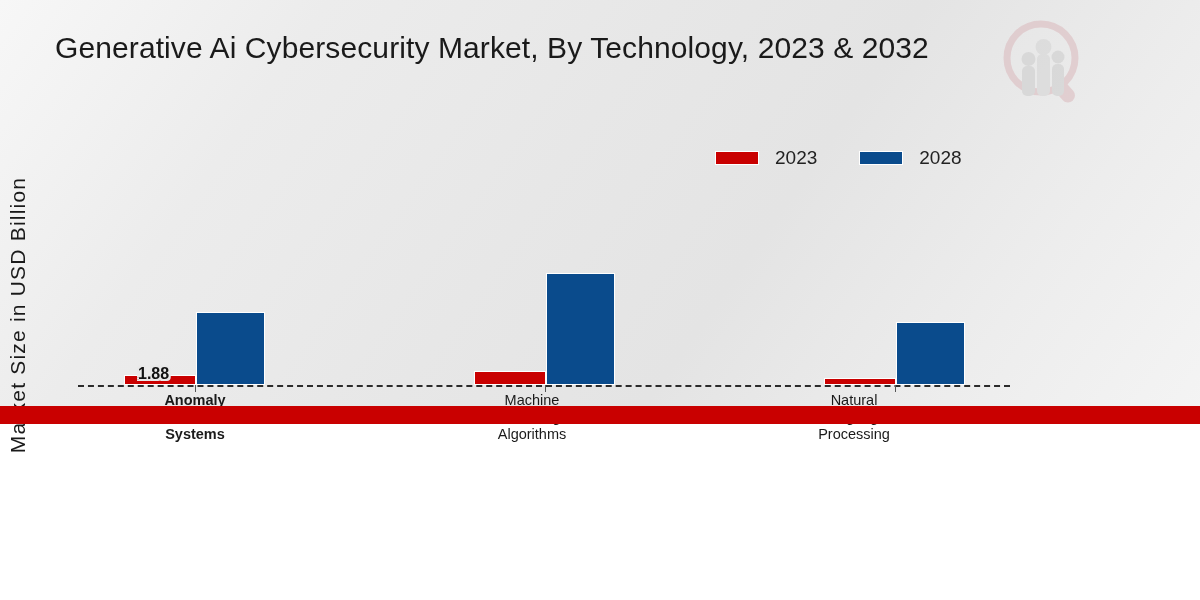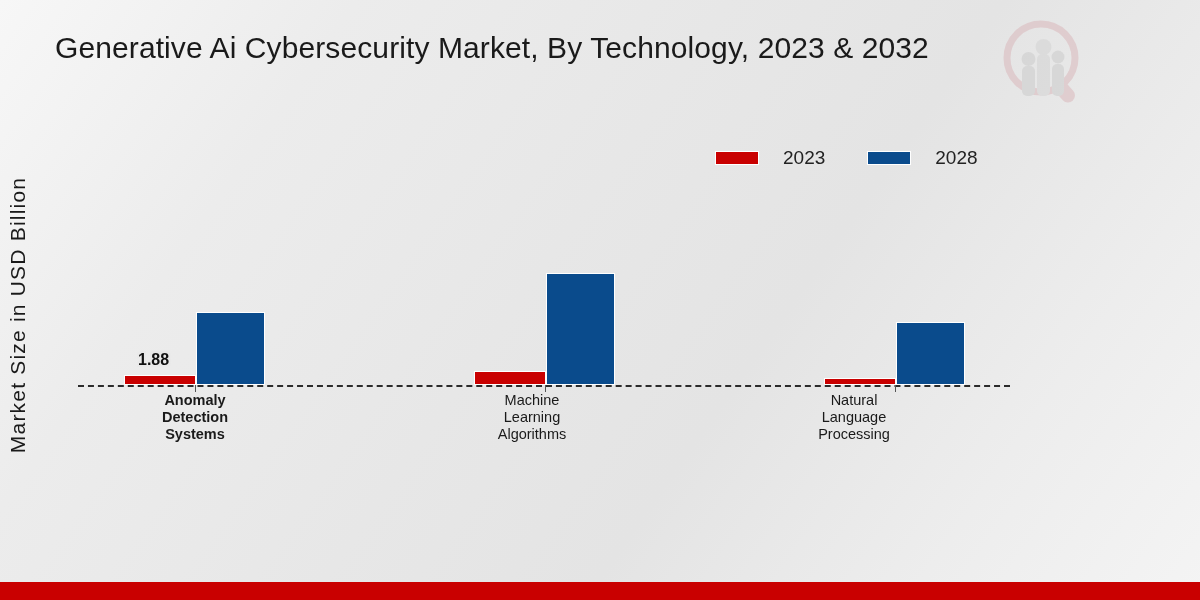--- a/index.html
+++ b/index.html
@@ -8,21 +8,21 @@
   }
   body {
     width: 1200px;
     height: 600px;
     font-family: "Liberation Sans", sans-serif;
     overflow: hidden;
   }
   #page {
     position: relative;
     width: 1200px;
-    height: 600px;
+    height: 424px;
     background: linear-gradient(125deg, #f7f7f7 0%, #ececec 22%, #e7e7e7 45%, #e4e4e4 62%, #ededed 82%, #f4f4f4 100%);
     box-sizing: border-box;
   }
 
   
   #watermark {
     position: absolute;
     left: 1000px;
     top: 18px;
     width: 86px;
@@ -63,21 +63,21 @@
     position: absolute;
     left: 715px;
     top: 147px;
     display: flex;
     align-items: center;
     gap: 42px;
   }
   .legend-item {
     display: flex;
     align-items: center;
-    gap: 24px;
+    gap: 16px;
   }
   .legend-swatch {
     width: 44px;
     height: 14px;
     border: 1px solid #ffffff;
     box-sizing: border-box;
   }
   .legend-label {
     font-size: 19px;
     color: #222222;
@@ -174,21 +174,21 @@
     <div class="legend-item">
       <span class="legend-swatch" style="background:#0a4b8c"></span>
       <span class="legend-label">2028</span>
     </div>
   </div>
 
   <div id="plot">
     <div id="axis-line"></div>
     <div id="bars-layer">
         <div class="bar" style="left: 46px; width: 72px; height: 10px; background: rgb(201, 0, 0);"></div>
-        <div class="bar-value" style="left: 60px; bottom: 14px; top: 181px; text-align: right;">1.88</div>
+        <div class="bar-value" style="left: 60px; bottom: 14px; top: 195px; text-align: right;">1.88</div>
         <div class="bar" style="left: 118px; width: 69px; height: 73px; background: rgb(10, 75, 140);"></div>
         <div class="bar" style="left: 396px; width: 72px; height: 14px; background: rgb(201, 0, 0);"></div>
         <div class="bar" style="left: 468px; width: 69px; height: 112px; background: rgb(10, 75, 140);"></div>
         <div class="bar" style="left: 746px; width: 72px; height: 7px; background: rgb(201, 0, 0);"></div>
         <div class="bar" style="left: 818px; width: 69px; height: 63px; background: rgb(10, 75, 140);"></div>
       </div>
     <div id="ticks-layer">
         <div class="tick" style="left: 117px;"></div>
         <div class="tick" style="left: 467px;"></div>
         <div class="tick" style="left: 817px;"></div>

